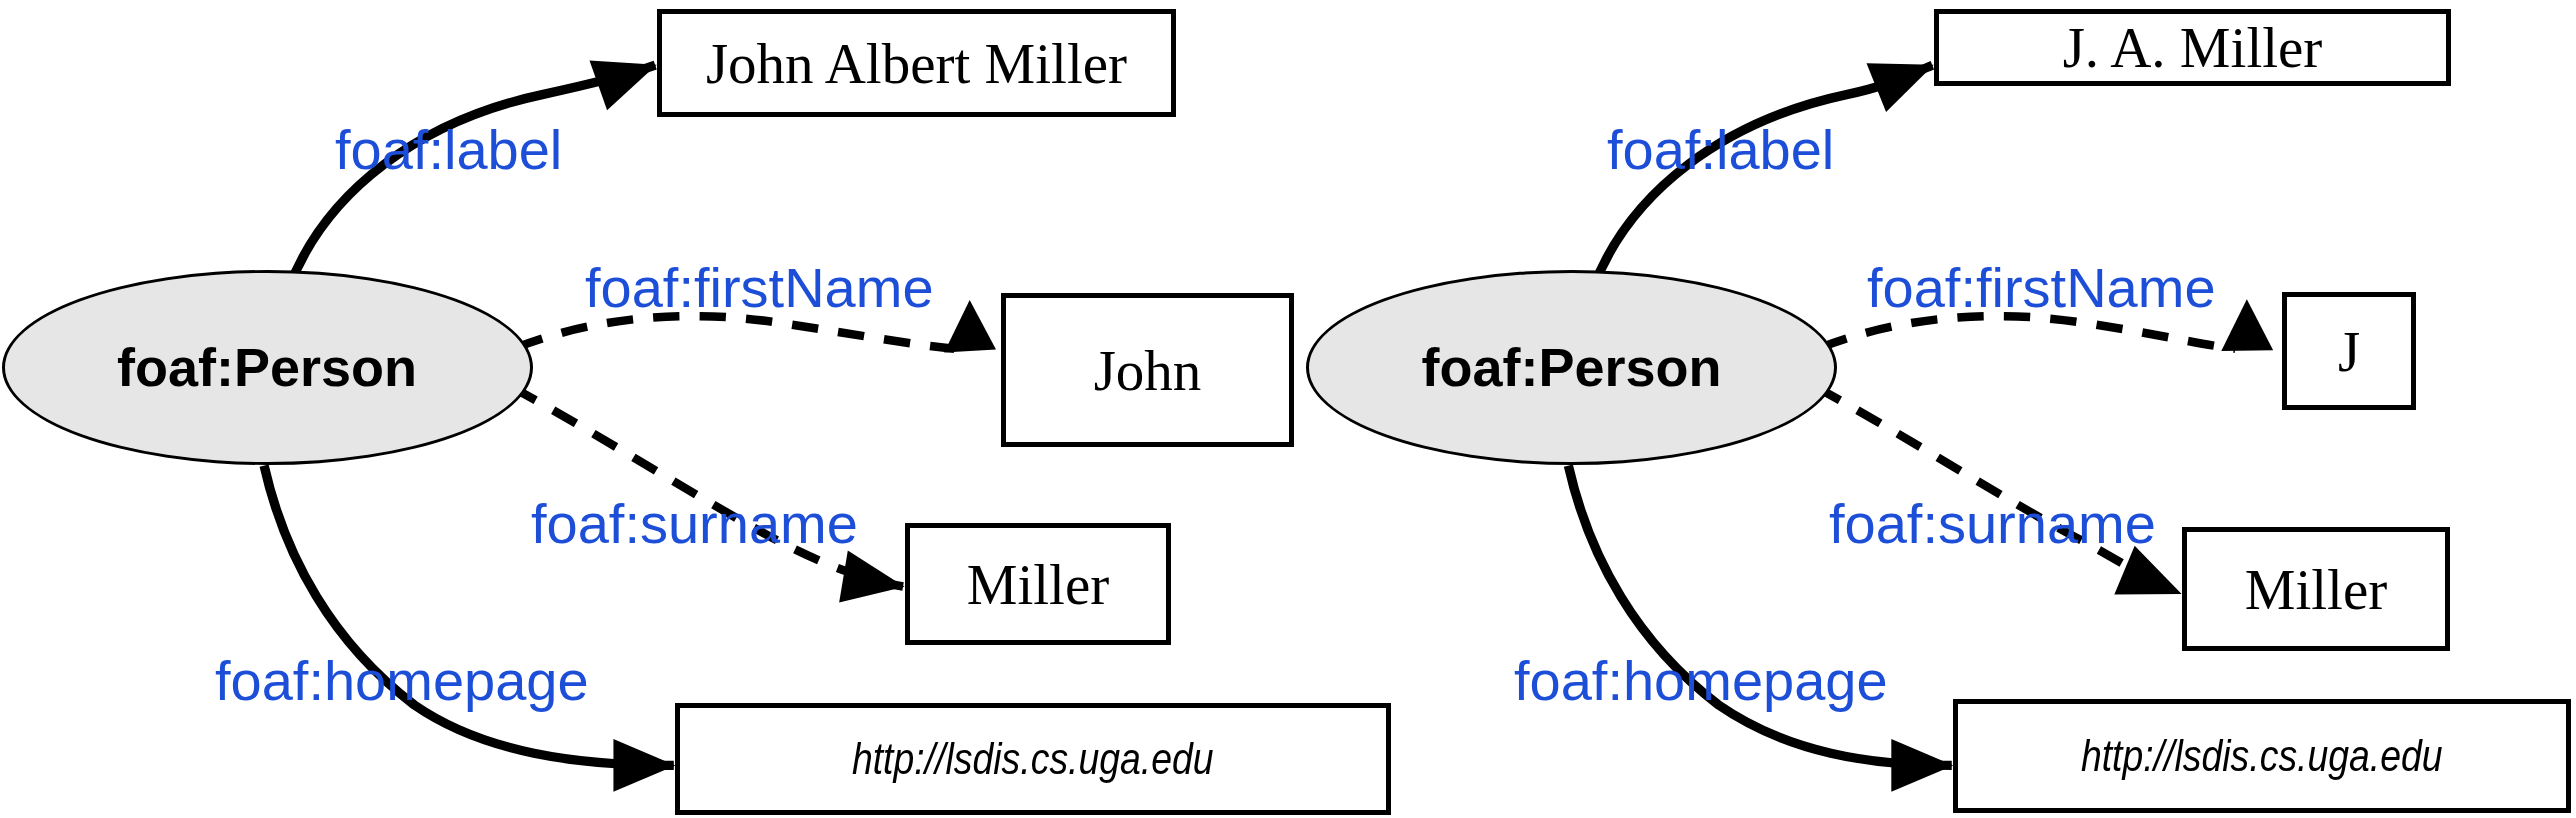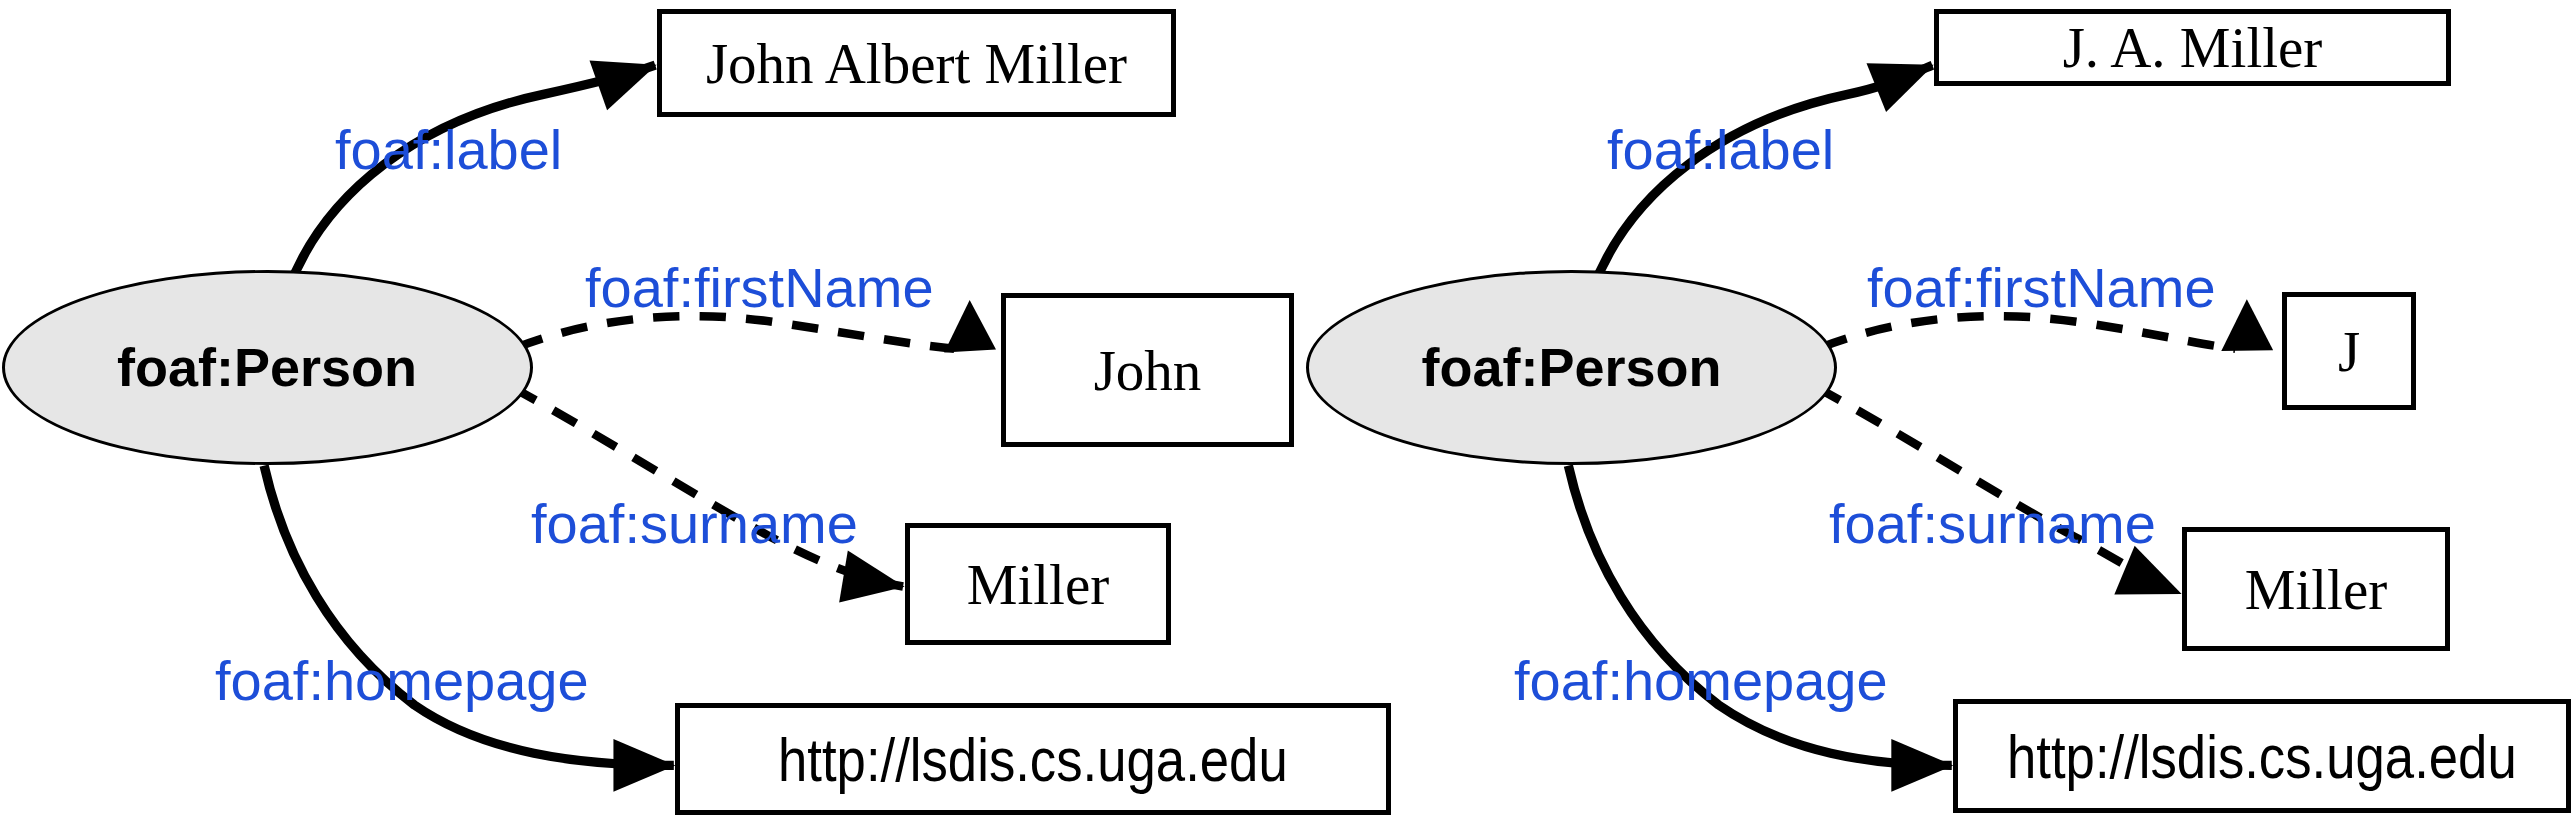--- a/index.html
+++ b/index.html
@@ -22,21 +22,21 @@
     font-weight:bold;font-size:54px;line-height:77px;
     color:#000000;text-align:center;white-space:nowrap;
   }
   .lit{
     position:absolute;z-index:2;box-sizing:border-box;
     background:#fff;border:5.4px solid #000;
     display:flex;align-items:center;justify-content:center;
     font-family:"Liberation Serif",serif;font-size:57px;color:#000;
     white-space:nowrap;
   }
-  .lit.url{font-family:"Liberation Sans",sans-serif;font-size:62px;}
+  .lit.url{font-family:"Liberation Sans",sans-serif;font-size:44px;font-style:italic;}
   .lit.url .sq{display:inline-block;transform:scaleX(0.85);transform-origin:center;}
   .pred{
     position:absolute;z-index:2;
     font-size:56px;line-height:1;color:#1d4ed8;white-space:nowrap;
   }
 </style>
 </head>
 <body>
 
 <div id="canvas">

